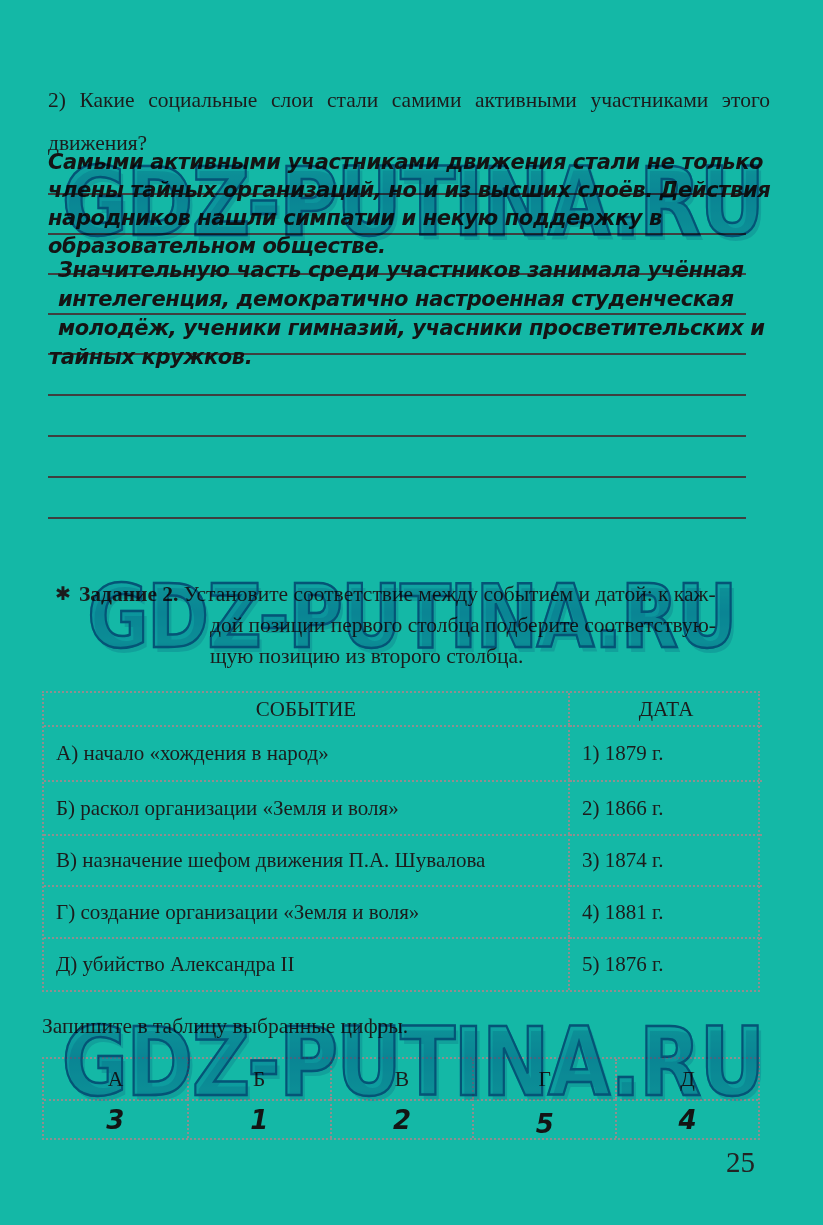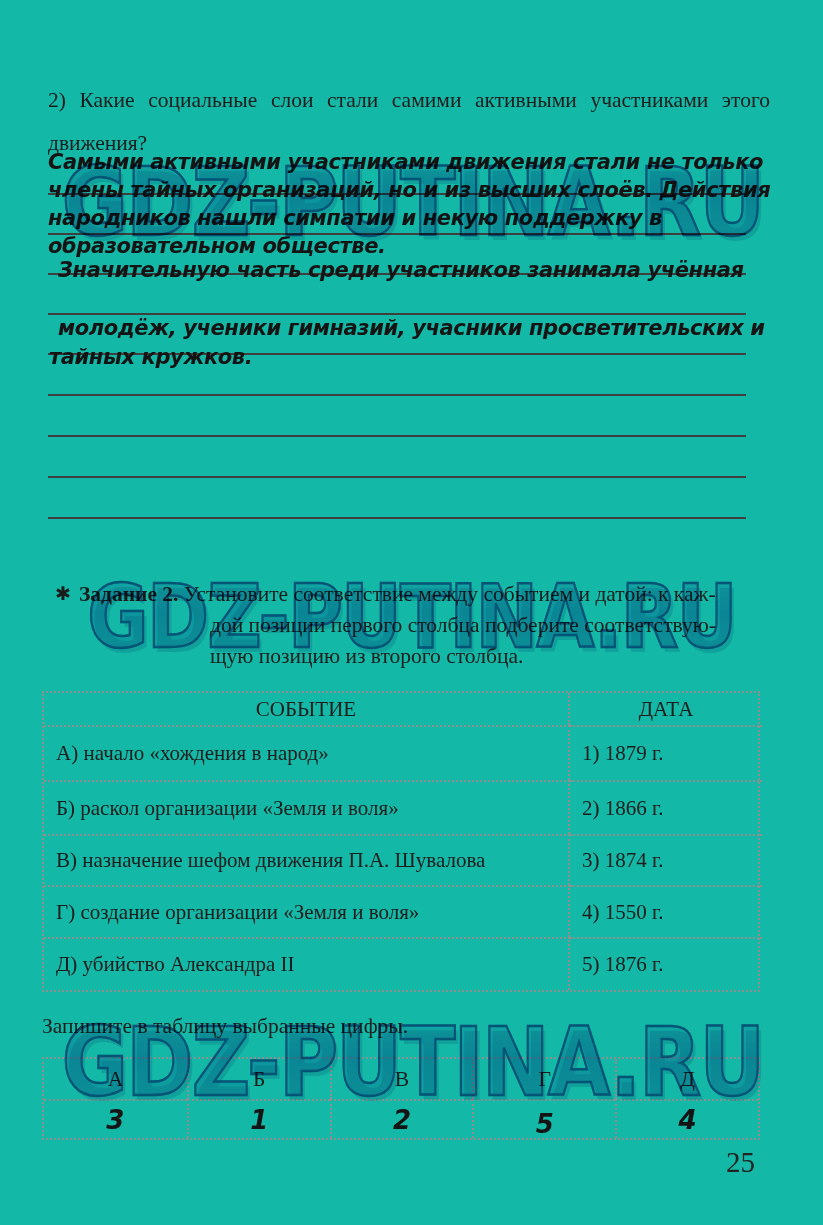--- a/index.html
+++ b/index.html
@@ -104,20 +104,21 @@
   <div class="rule" style="top:435px"></div>
   <div class="rule" style="top:476px"></div>
   <div class="rule" style="top:517px"></div>
 
   <div class="hw" style="left:48px; top:150px">Самыми активными участниками движения стали не только</div>
   <div class="hw" style="left:48px; top:178px">члены тайных организаций, но и из высших слоёв. Действия</div>
   <div class="hw" style="left:48px; top:206px">народников нашли симпатии и некую поддержку в</div>
   <div class="hw" style="left:48px; top:234px">образовательном обществе.</div>
 
   <div class="hw" style="left:58px; top:258px">Значительную часть среди участников занимала учённая</div>
+  <div class="hw" style="left:58px; top:287px">интелегенция, демократично настроенная студенческая</div>
   <div class="hw" style="left:58px; top:316px">молодёж, ученики гимназий, учасники просветительских и</div>
   <div class="hw" style="left:49px; top:345px">тайных кружков.</div>
 
   <div class="t2-line t2-l1">
     <span class="t2-star">✱</span><span class="t2-label">Задание 2.</span>
     <span>Установите соответствие между событием и датой: к каж-</span>
   </div>
   <div class="t2-line t2-l2">дой позиции первого столбца подберите соответствую-</div>
   <div class="t2-line t2-l3">щую позицию из второго столбца.</div>
 
@@ -128,21 +129,21 @@
     <div class="cell col1 rt">А) начало «хождения в народ»</div>
     <div class="cell rt">1) 1879 г.</div>
 
     <div class="cell col1 rt">Б) раскол организации «Земля и воля»</div>
     <div class="cell rt">2) 1866 г.</div>
 
     <div class="cell col1 rt">В) назначение шефом движения П.А. Шувалова</div>
     <div class="cell rt">3) 1874 г.</div>
 
     <div class="cell col1 rt">Г) создание организации «Земля и воля»</div>
-    <div class="cell rt">4) 1550 г.</div>
+    <div class="cell rt">4) 1881 г.</div>
 
     <div class="cell col1 rt">Д) убийство Александра II</div>
     <div class="cell rt">5) 1876 г.</div>
   </div>
 
   <div class="print instruction">Запишите в таблицу выбранные цифры.</div>
 
   <div class="ans">
     <div class="cell">А</div>
     <div class="cell vcol">Б</div>

